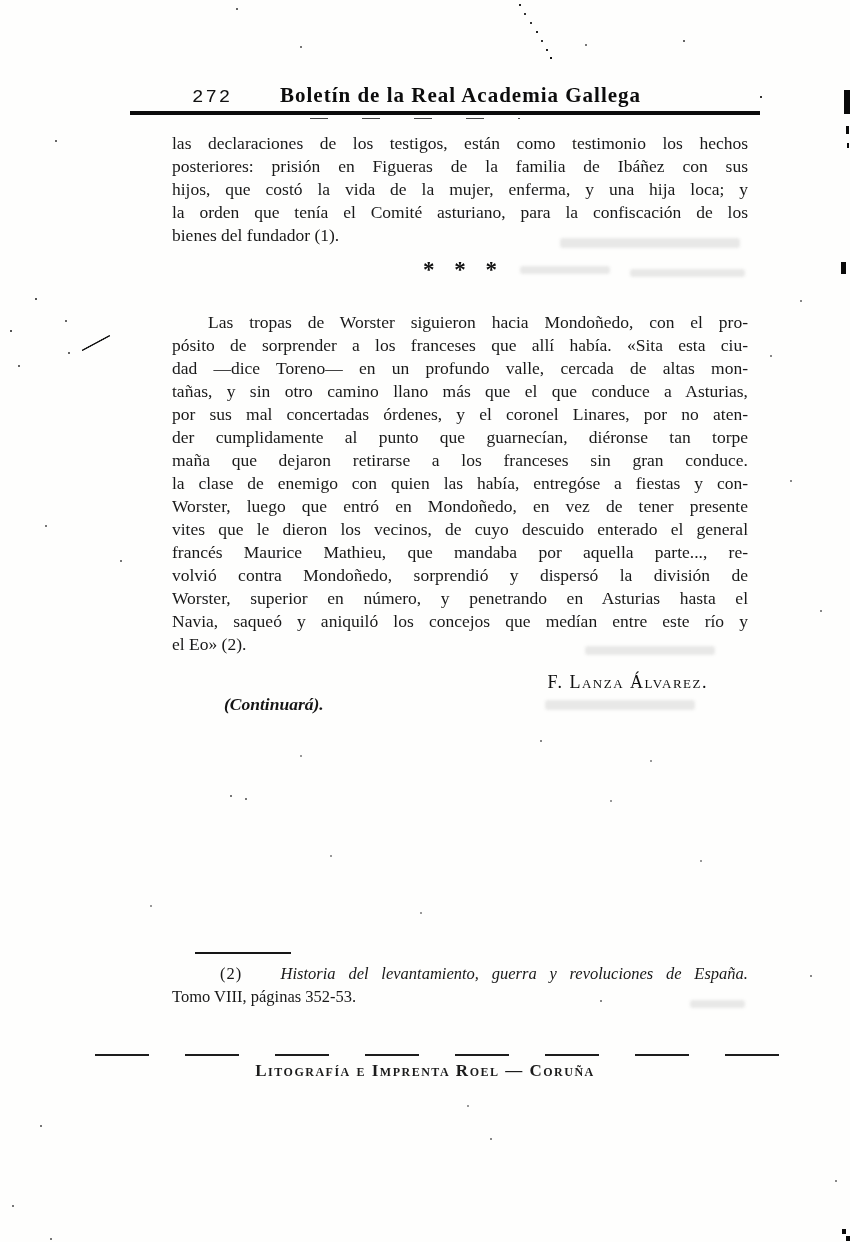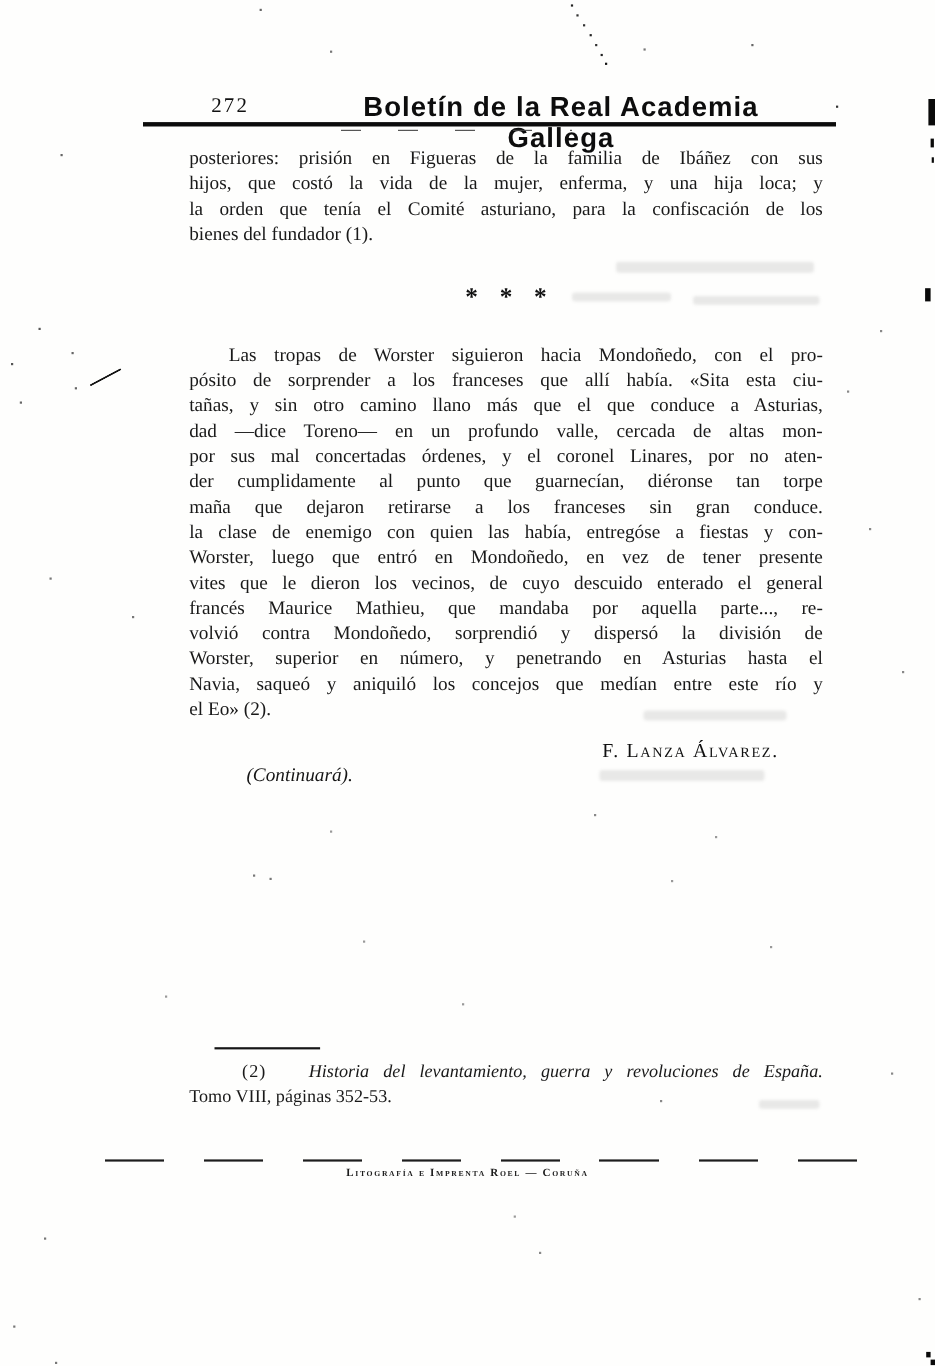--- a/index.html
+++ b/index.html
@@ -14,29 +14,30 @@
     color: #141414;
   }
 
   
   .page-number {
     position: absolute;
     left: 192px; top: 86px;
     font-size: 19px;
     letter-spacing: 2px;
     color: #111;
+    font-family: Liberation Mono, monospace;
   }
   .header-title {
     position: absolute;
     left: 280px; top: 83px;
     width: 460px;
-    text-align: center;
-    font-family: Liberation Sans, sans-serif;
-    font-weight: 700;
-    font-size: 25px;
+    text-align: left;
+    font-family: Liberation Serif, serif;
+    font-weight: 700;
+    font-size: 21px;
     letter-spacing: 1px;
     color: #0d0d0d;
   }
   .header-rule {
     position: absolute;
     left: 130px; top: 111px;
     width: 630px; height: 4px;
     background: #0c0c0c;
   }
   .header-rule-frag {
@@ -91,21 +92,21 @@
     margin-right: 40px;
     font-variant: small-caps;
     font-size: 18px;
     letter-spacing: 1.5px;
     color: #101010;
   }
   .continuation {
     position: absolute;
     left: 224px; top: 694px;
     font-style: italic;
-    font-weight: 400;
+    font-weight: 700;
     font-size: 17.5px;
     color: #151515;
   }
 
   
   .footnote-rule {
     position: absolute;
     left: 195px; top: 952px;
     width: 96px; height: 2px;
     background: #161616;
@@ -131,21 +132,21 @@
     width: 702px; height: 2px;
     background: repeating-linear-gradient(90deg, #1d1d1d 0 54px, transparent 54px 90px);
   }
   .imprint {
     position: absolute;
     left: 0; top: 1061px;
     width: 850px;
     text-align: center;
     font-variant: small-caps;
     font-weight: 700;
-    font-size: 10px;
+    font-size: 17px;
     letter-spacing: 1.5px;
     color: #1c1c1c;
   }
 
   
   .pen-mark {
     position: absolute;
     left: 80px; top: 342px;
     width: 32px; height: 0;
     border-top: 2.5px solid #151515;
@@ -198,38 +199,39 @@
 <div class="page">
 
   <div class="page-number">272</div>
   <div class="header-title">Boletín de la Real Academia Gallega</div>
   <div class="header-rule"></div>
   <div class="header-rule-frag"></div>
 
   <div class="para" id="para-continuation">
     <div>
 
+    <div class="tline">las declaraciones de los testigos, están como testimonio los hechos</div>
         <div class="tline">posteriores: prisión en Figueras de la familia de Ibáñez con sus</div>
         <div class="tline">hijos, que costó la vida de la mujer, enferma, y una hija loca; y</div>
         <div class="tline">la orden que tenía el Comité asturiano, para la confiscación de los</div>
         <div class="tline">bienes del fundador (1).</div>
       </div>
   </div>
 
   <div class="separator">
     <span>* * *</span>
   </div>
 
   <div class="para indent-first" id="para-main">
     <div>
 
     <div class="tline">Las tropas de Worster siguieron hacia Mondoñedo, con el pro-</div>
         <div class="tline">pósito de sorprender a los franceses que allí había. «Sita esta ciu-</div>
+        <div class="tline">dad —dice Toreno— en un profundo valle, cercada de altas mon-</div>
         <div class="tline">tañas, y sin otro camino llano más que el que conduce a Asturias,</div>
-        <div class="tline">dad —dice Toreno— en un profundo valle, cercada de altas mon-</div>
         <div class="tline">por sus mal concertadas órdenes, y el coronel Linares, por no aten-</div>
         <div class="tline">der cumplidamente al punto que guarnecían, diéronse tan torpe</div>
         <div class="tline">maña que dejaron retirarse a los franceses sin gran conduce.</div>
         <div class="tline">la clase de enemigo con quien las había, entregóse a fiestas y con-</div>
         <div class="tline">Worster, luego que entró en Mondoñedo, en vez de tener presente</div>
         <div class="tline">vites que le dieron los vecinos, de cuyo descuido enterado el general</div>
         <div class="tline">francés Maurice Mathieu, que mandaba por aquella parte..., re-</div>
         <div class="tline">volvió contra Mondoñedo, sorprendió y dispersó la división de</div>
         <div class="tline">Worster, superior en número, y penetrando en Asturias hasta el</div>
         <div class="tline">Navia, saqueó y aniquiló los concejos que medían entre este río y</div>

